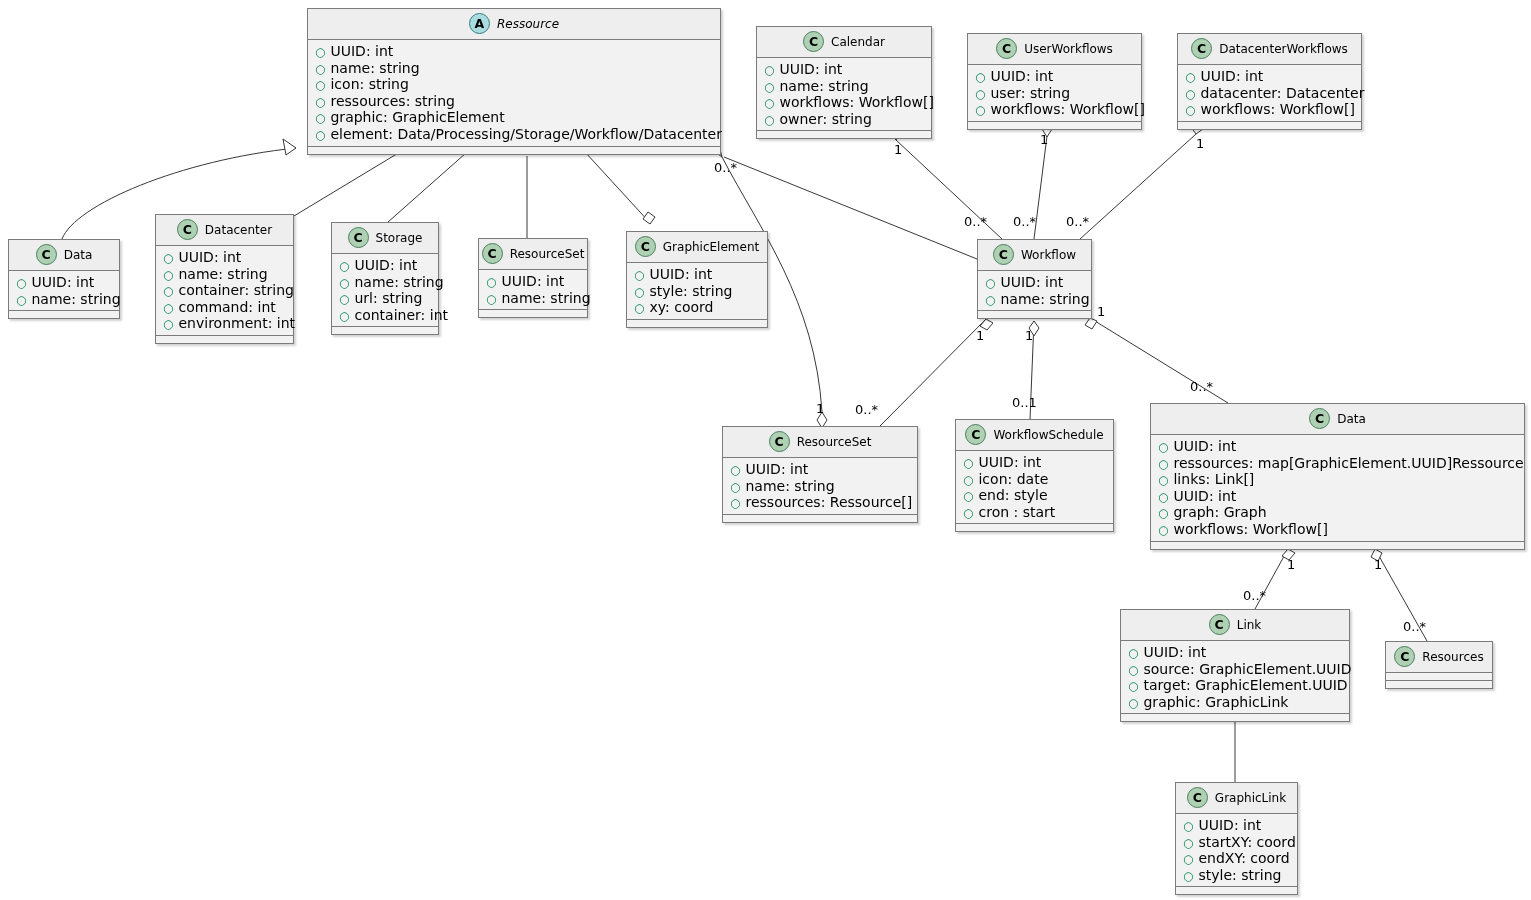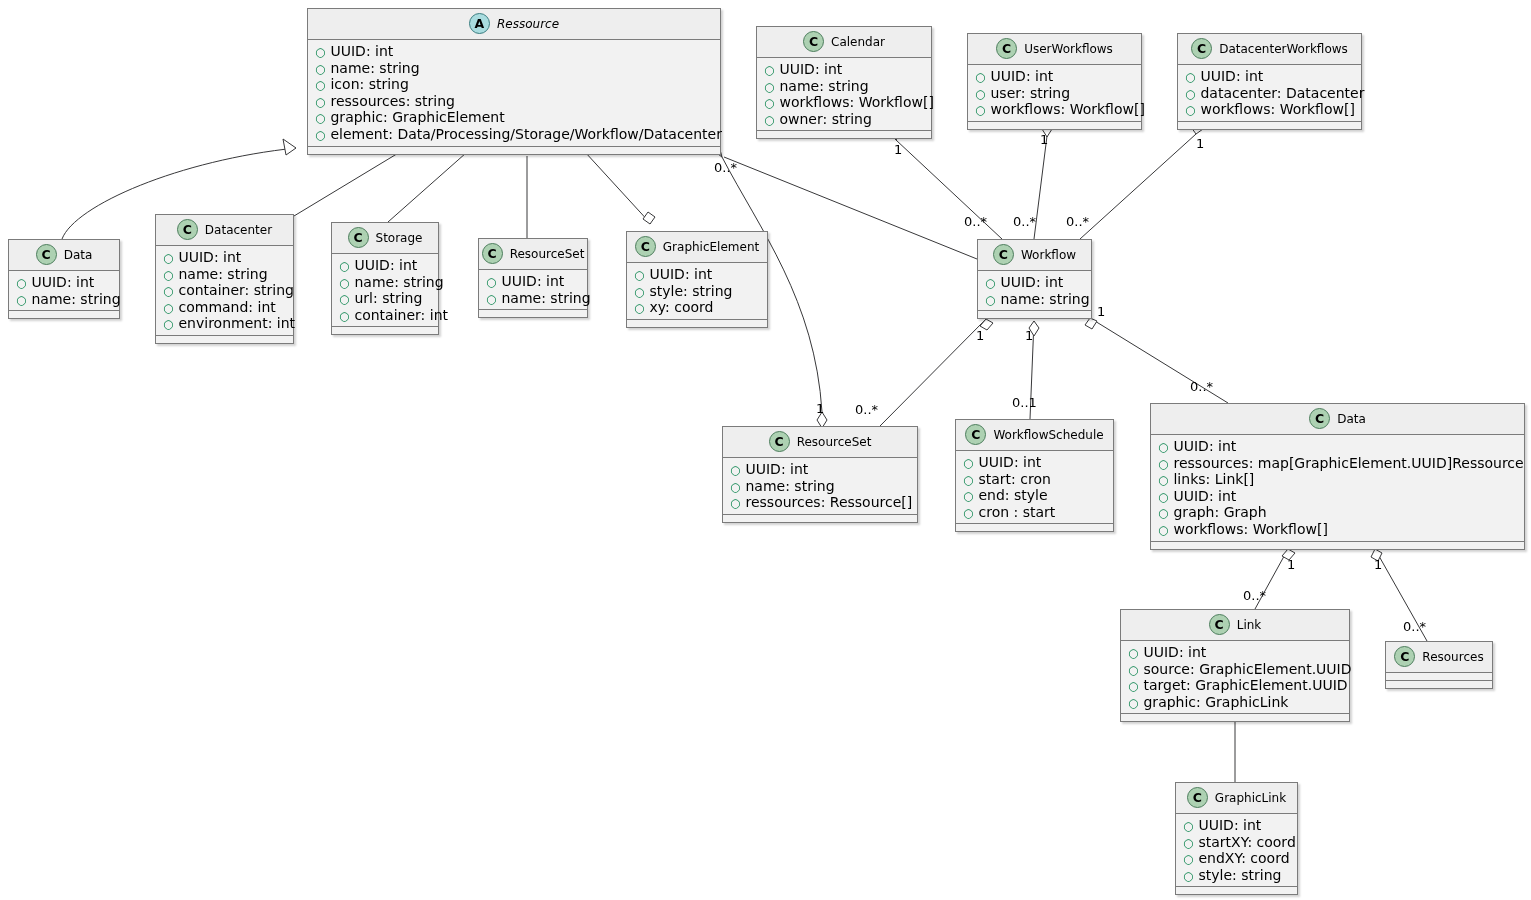--- a/index.html
+++ b/index.html
@@ -426,21 +426,21 @@
           <span class="stereo c">C</span>
           <span class="uml-title">WorkflowSchedule</span>
         </div>
         <div class="uml-attrs">
           <div class="attr">
             <span class="vis">○</span>
             <span>UUID: int</span>
           </div>
           <div class="attr">
             <span class="vis">○</span>
-            <span>start: cron</span>
+            <span>icon: date</span>
           </div>
           <div class="attr">
             <span class="vis">○</span>
             <span>end: style</span>
           </div>
           <div class="attr">
             <span class="vis">○</span>
             <span>cron : start</span>
           </div>
         </div>

